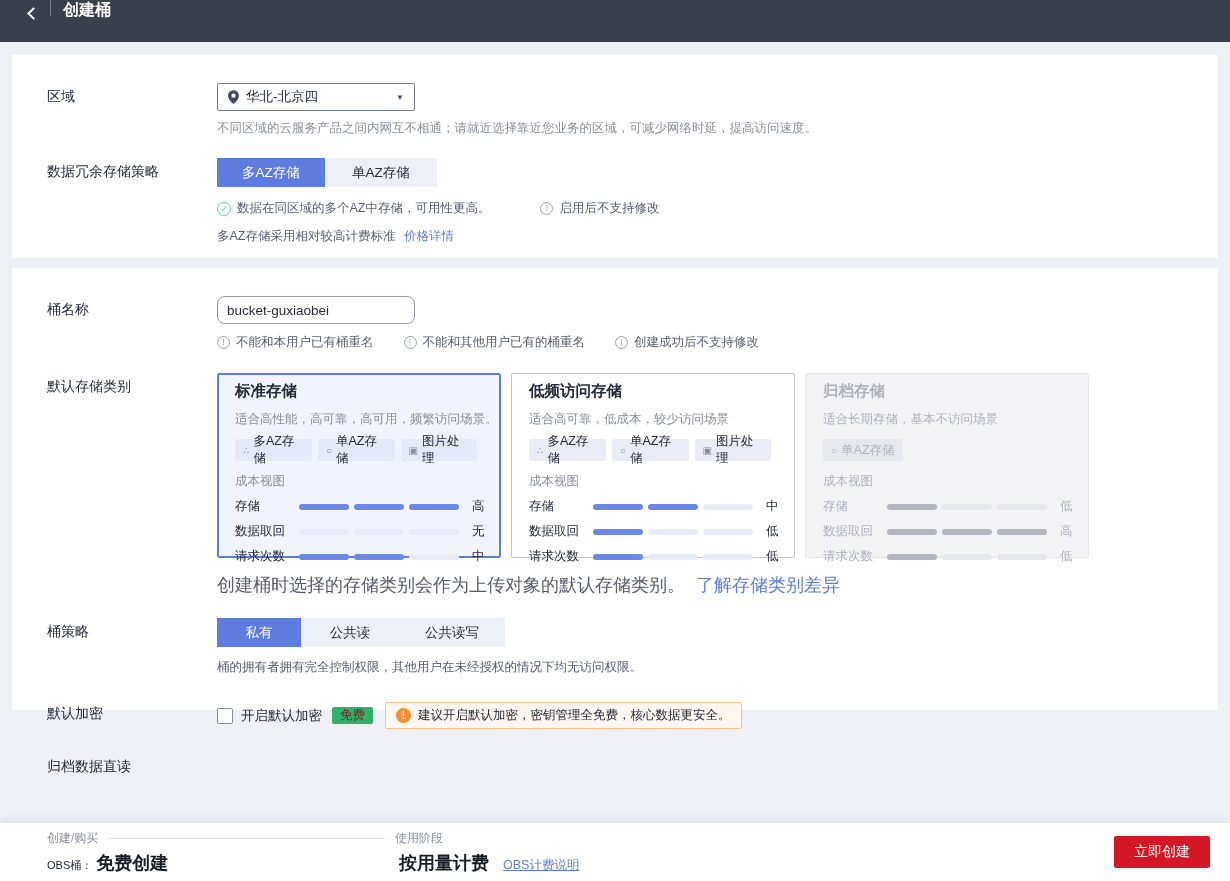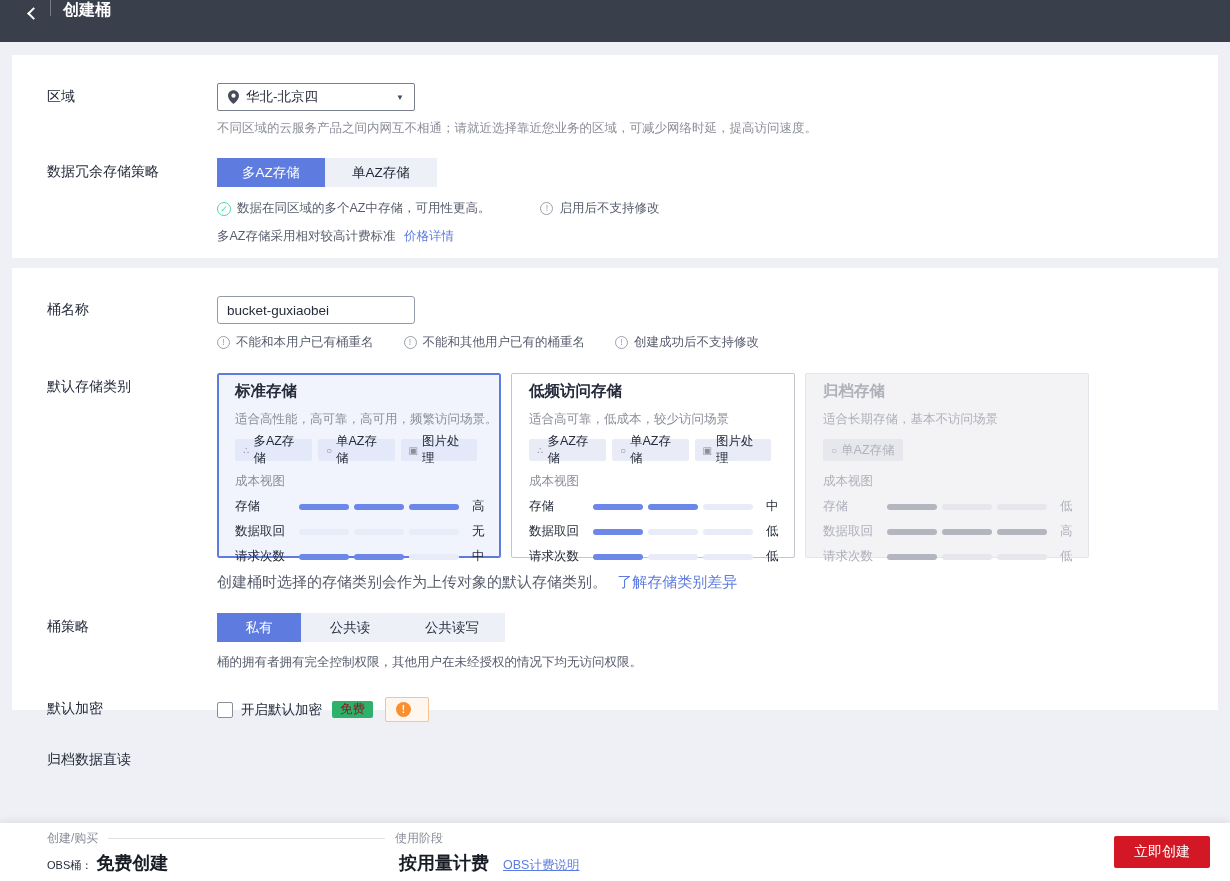--- a/index.html
+++ b/index.html
@@ -40,21 +40,21 @@
   .select svg { margin-right:7px; flex:none; }
   .select .caret { margin-left:auto; font-size:8px; color:#464c59; }
 
   
   .btn-group { display:flex; }
   .tbtn { height:29px; display:flex; align-items:center; justify-content:center; font-size:13.5px;
     background:#eef0f8; color:#252b3a; cursor:pointer; }
   .tbtn.sel { background:#5e7ce0; color:#fff; }
 
   
-  .txt-input { width:198px; height:28px; border:1px solid #969bab; border-radius:3px; padding:0 9px;
+  .txt-input { width:198px; height:28px; border:1px solid #969bab; border-radius:8px; padding:0 9px;
     font-size:13.5px; color:#252b3a; font-family:inherit; outline:none; background:#fff; }
   .hints-row { display:flex; margin-top:10px; }
   .hints-row .hint-item { display:flex; align-items:center; font-size:12.5px; color:#575d6c; margin-right:30px; }
 
   
   .cards { display:flex; }
   .card { width:284px; height:185px; border:1px solid #c3c6cd; background:#fff; border-radius:2px;
     padding:7px 17px 12px; margin-right:10px; cursor:pointer; }
   .card.selected { border:1px solid #5e7ce0; background:#f1f4fc; box-shadow:0 0 0 1px #5e7ce0 inset; }
   .card.disabled { background:#f3f3f6; border-color:#e4e5ea; cursor:default; }
@@ -74,21 +74,21 @@
   .bar-row .bname { width:64px; flex:none; font-size:12.5px; color:#252b3a; }
   .bar-row .bval { margin-left:8px; font-size:12.5px; color:#252b3a; }
   .card.disabled .bname, .card.disabled .bval { color:#aeb1ba; }
   .bars { display:flex; flex:1; }
   .seg { width:50px; height:6px; border-radius:3px; margin-right:5px; }
   .seg.on { background:#6b87e8; }
   .seg.off { background:#e8ecf8; }
   .card.disabled .seg.on { background:#b3b6be; }
   .card.disabled .seg.off { background:#e5e7ec; }
 
-  .class-note { font-size:15px; color:#575d6c; margin-top:15px; }
+  .class-note { font-size:18px; color:#575d6c; margin-top:15px; }
   .class-note a { margin-left:6px; }
 
   
   .enc-row { display:flex; align-items:center; }
   .checkbox { width:16px; height:16px; border:1px solid #8a8e99; border-radius:2px; background:#fff; cursor:pointer; flex:none; }
   .enc-label { font-size:13.5px; margin-left:8px; }
   .badge-free { background:#2eb16a; color:#7f1d1d; font-size:12.5px; border-radius:2px; padding:0 8px; margin-left:10px; }
   .warn-bubble { display:flex; align-items:center; margin-left:12px; border:1px solid #fbc18e; background:#fef7ef;
     border-radius:2px; padding:4px 10px; font-size:12.5px; color:#252b3a; }
 
@@ -338,20 +338,21 @@
 
     <div class="form-row" style="margin-top:26px;">
       <div class="form-label" style="padding-top:3px;">默认加密</div>
       <div class="form-content">
         <div class="enc-row">
           <span class="checkbox"></span>
           <span class="enc-label">开启默认加密</span>
           <span class="badge-free">免费</span>
           <span class="warn-bubble">
             <span class="warn-dot">!</span>
+            <span>建议开启默认加密，密钥管理全免费，核心数据更安全。</span>
           </span>
         </div>
       </div>
     </div>
 
     <div class="form-row" style="margin-top:24px;">
       <div class="form-label">归档数据直读</div>
     </div>
   </div>
 </div>

